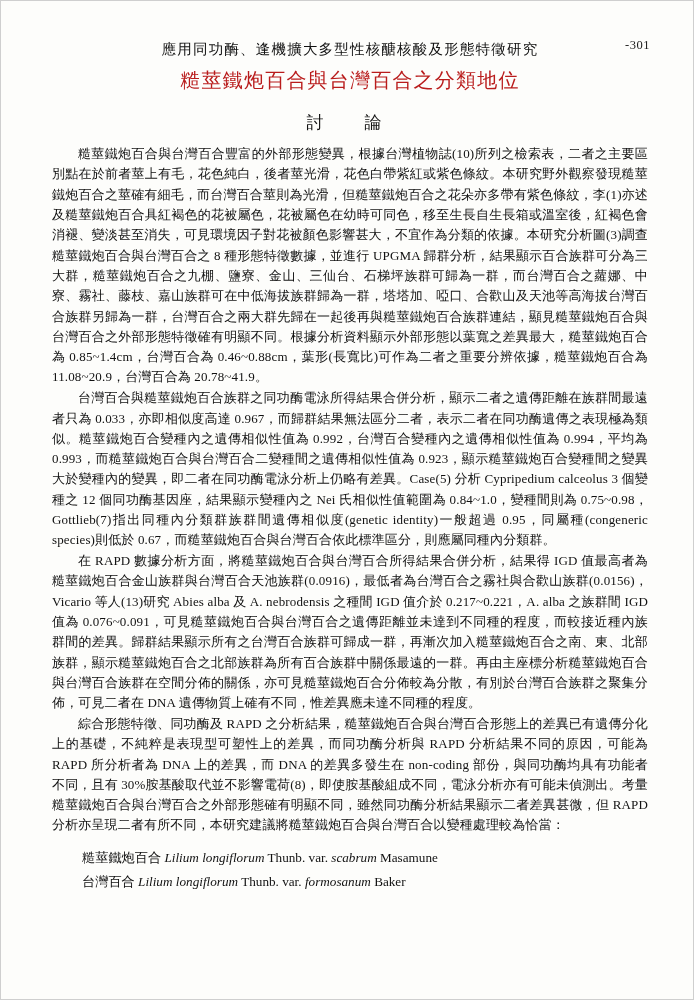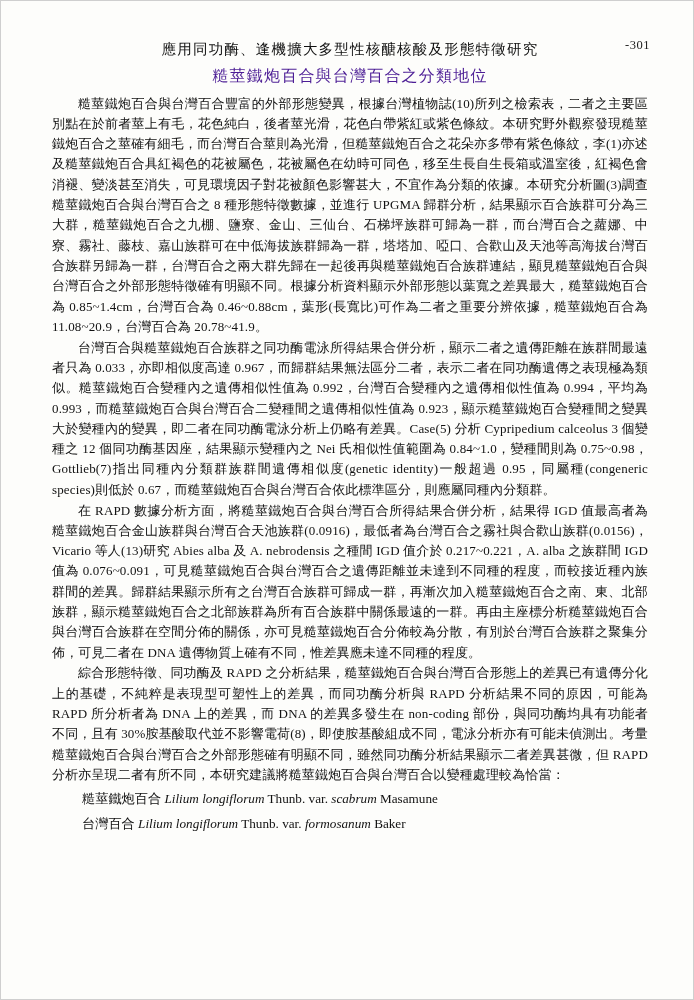--- a/index.html
+++ b/index.html
@@ -36,23 +36,23 @@
     margin-top: 4px;
   }
   .title-line1 {
     font-size: 14.5px;
     letter-spacing: 1.2px;
     color: #111;
     line-height: 1.6;
     text-align: center;
   }
   .title-line2 {
-    font-size: 16px;
+    font-size: 20px;
     letter-spacing: 1.2px;
-    color: #4c1d95;
+    color: #b91c1c;
     line-height: 1.9;
   }
   .section-heading {
     text-align: center;
     font-size: 17px;
     letter-spacing: 12px;
     margin-top: 12px;
     margin-bottom: 10px;
     color: #111;
   }
@@ -66,21 +66,21 @@
     text-align: justify;
     text-justify: inter-ideograph;
     text-indent: 26px;
     color: #111;
     letter-spacing: 0.15px;
   }
   .it {
     font-style: italic;
   }
   .species-block {
-    margin-top: 4px;
+    margin-top: 12px;
   }
   p.species {
     margin: 0 0 4px 0;
     font-size: 13.2px;
     line-height: 20.5px;
     text-indent: 30px;
     color: #111;
   }
   .frame {
     position: absolute;
@@ -96,20 +96,21 @@
 
 <div class="page">
 
   <div class="page-number">-301</div>
 
   <div class="title-block">
     <div class="title-line1">應用同功酶、逢機擴大多型性核醣核酸及形態特徵研究</div>
     <div class="title-line2">糙莖鐵炮百合與台灣百合之分類地位</div>
   </div>
 
+  <div class="section-heading">討　論</div>
 
   <div class="body-text">
     <p class="para">糙莖鐵炮百合與台灣百合豐富的外部形態變異，根據台灣植物誌(10)所列之檢索表，二者之主要區別點在於前者莖上有毛，花色純白，後者莖光滑，花色白帶紫紅或紫色條紋。本研究野外觀察發現糙莖鐵炮百合之莖確有細毛，而台灣百合莖則為光滑，但糙莖鐵炮百合之花朵亦多帶有紫色條紋，李(1)亦述及糙莖鐵炮百合具紅褐色的花被屬色，花被屬色在幼時可同色，移至生長自生長箱或溫室後，紅褐色會消褪、變淡甚至消失，可見環境因子對花被顏色影響甚大，不宜作為分類的依據。本研究分析圖(3)調查糙莖鐵炮百合與台灣百合之 8 種形態特徵數據，並進行 UPGMA 歸群分析，結果顯示百合族群可分為三大群，糙莖鐵炮百合之九棚、鹽寮、金山、三仙台、石梯坪族群可歸為一群，而台灣百合之蘿娜、中寮、霧社、藤枝、嘉山族群可在中低海拔族群歸為一群，塔塔加、啞口、合歡山及天池等高海拔台灣百合族群另歸為一群，台灣百合之兩大群先歸在一起後再與糙莖鐵炮百合族群連結，顯見糙莖鐵炮百合與台灣百合之外部形態特徵確有明顯不同。根據分析資料顯示外部形態以葉寬之差異最大，糙莖鐵炮百合為 0.85~1.4cm，台灣百合為 0.46~0.88cm，葉形(長寬比)可作為二者之重要分辨依據，糙莖鐵炮百合為 11.08~20.9，台灣百合為 20.78~41.9。</p>
     <p class="para">台灣百合與糙莖鐵炮百合族群之同功酶電泳所得結果合併分析，顯示二者之遺傳距離在族群間最遠者只為 0.033，亦即相似度高達 0.967，而歸群結果無法區分二者，表示二者在同功酶遺傳之表現極為類似。糙莖鐵炮百合變種內之遺傳相似性值為 0.992，台灣百合變種內之遺傳相似性值為 0.994，平均為 0.993，而糙莖鐵炮百合與台灣百合二變種間之遺傳相似性值為 0.923，顯示糙莖鐵炮百合變種間之變異大於變種內的變異，即二者在同功酶電泳分析上仍略有差異。Case(5) 分析 Cypripedium calceolus 3 個變種之 12 個同功酶基因座，結果顯示變種內之 Nei 氏相似性值範圍為 0.84~1.0，變種間則為 0.75~0.98，Gottlieb(7)指出同種內分類群族群間遺傳相似度(genetic identity)一般超過 0.95，同屬種(congeneric species)則低於 0.67，而糙莖鐵炮百合與台灣百合依此標準區分，則應屬同種內分類群。</p>
     <p class="para">在 RAPD 數據分析方面，將糙莖鐵炮百合與台灣百合所得結果合併分析，結果得 IGD 值最高者為糙莖鐵炮百合金山族群與台灣百合天池族群(0.0916)，最低者為台灣百合之霧社與合歡山族群(0.0156)，Vicario 等人(13)研究 Abies alba 及 A. nebrodensis 之種間 IGD 值介於 0.217~0.221，A. alba 之族群間 IGD 值為 0.076~0.091，可見糙莖鐵炮百合與台灣百合之遺傳距離並未達到不同種的程度，而較接近種內族群間的差異。歸群結果顯示所有之台灣百合族群可歸成一群，再漸次加入糙莖鐵炮百合之南、東、北部族群，顯示糙莖鐵炮百合之北部族群為所有百合族群中關係最遠的一群。再由主座標分析糙莖鐵炮百合與台灣百合族群在空間分佈的關係，亦可見糙莖鐵炮百合分佈較為分散，有別於台灣百合族群之聚集分佈，可見二者在 DNA 遺傳物質上確有不同，惟差異應未達不同種的程度。</p>
     <p class="para">綜合形態特徵、同功酶及 RAPD 之分析結果，糙莖鐵炮百合與台灣百合形態上的差異已有遺傳分化上的基礎，不純粹是表現型可塑性上的差異，而同功酶分析與 RAPD 分析結果不同的原因，可能為 RAPD 所分析者為 DNA 上的差異，而 DNA 的差異多發生在 non-coding 部份，與同功酶均具有功能者不同，且有 30%胺基酸取代並不影響電荷(8)，即使胺基酸組成不同，電泳分析亦有可能未偵測出。考量糙莖鐵炮百合與台灣百合之外部形態確有明顯不同，雖然同功酶分析結果顯示二者差異甚微，但 RAPD 分析亦呈現二者有所不同，本研究建議將糙莖鐵炮百合與台灣百合以變種處理較為恰當：</p>
   </div>
 
   <div class="species-block">
     <p class="species">

